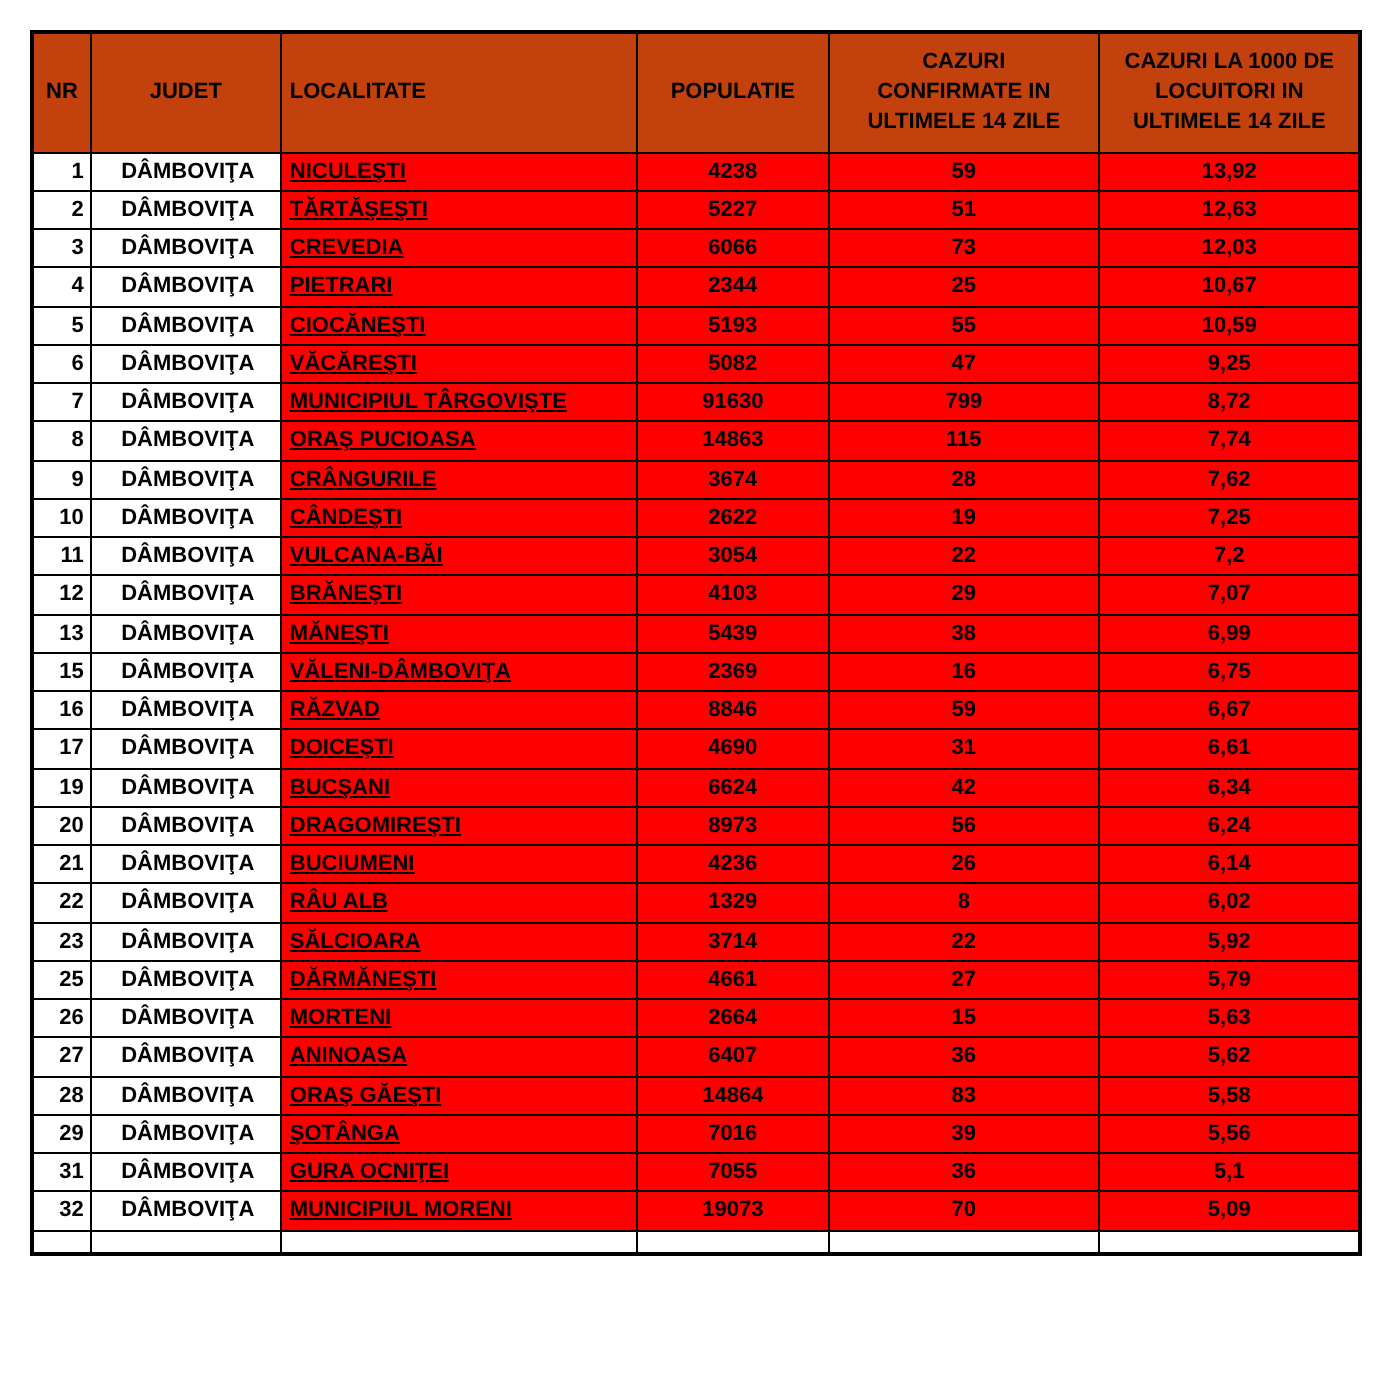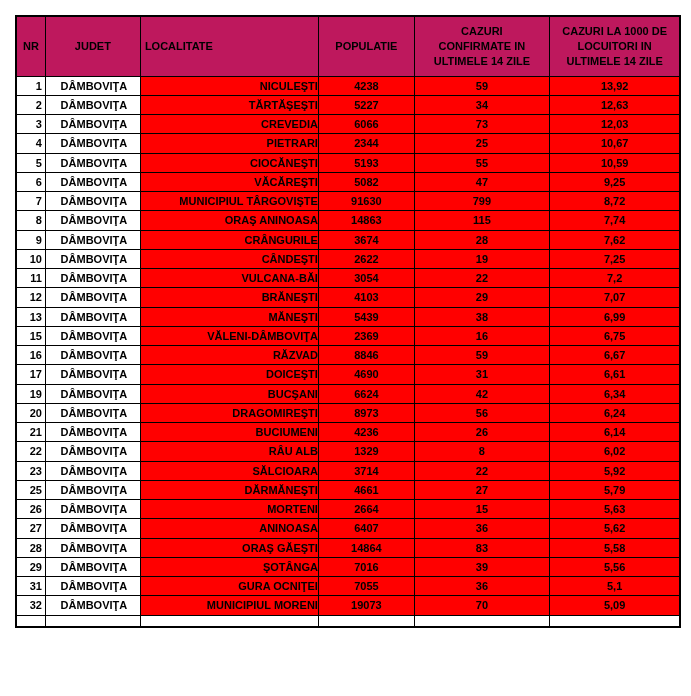--- a/index.html
+++ b/index.html
@@ -22,32 +22,32 @@
     border: 1.5px solid #000;
     color: #000;
     font-weight: bold;
     font-size: 11px;
     overflow: hidden;
     white-space: nowrap;
   }
   thead tr { height: 60px; }
   tbody tr { height: 19.25px; }
   th {
-    background: #be185d;
+    background: #c2410c;
     text-align: center;
     vertical-align: middle;
     white-space: pre-line;
     line-height: 15px;
     padding: 0 6px;
   }
   th.col-localitate { text-align: left; padding-left: 4px; margin-top: 40px; }
   td { background: #ffffff; vertical-align: middle; }
   td.cell-nr { text-align: right; padding-right: 3px; }
   td.cell-judet { text-align: center; padding-left: 2px; }
-  td.cell-localitate { text-align: right; padding-left: 16px; }
+  td.cell-localitate { text-align: left; padding-left: 4px; text-decoration: underline; }
   td.cell-populatie, td.cell-cazuri, td.cell-rata { text-align: center; }
   td.hl { background: #FF0000; }
   tr.partial-row { height: 12px; }
   tr.partial-row td { background: #ffffff; }
 </style>
 </head>
 <body>
 
 <div class="table-wrap">
   <table>
@@ -81,21 +81,21 @@
     <td class="cell-populatie hl">4238</td>
     <td class="cell-cazuri hl">59</td>
     <td class="cell-rata hl">13,92</td>
   </tr>
 
   <tr class="data-row">
     <td class="cell-nr">2</td>
     <td class="cell-judet">DÂMBOVIŢA</td>
     <td class="cell-localitate hl">TĂRTĂŞEŞTI</td>
     <td class="cell-populatie hl">5227</td>
-    <td class="cell-cazuri hl">34</td>
+    <td class="cell-cazuri hl">51</td>
     <td class="cell-rata hl">12,63</td>
   </tr>
 
   <tr class="data-row">
     <td class="cell-nr">3</td>
     <td class="cell-judet">DÂMBOVIŢA</td>
     <td class="cell-localitate hl">CREVEDIA</td>
     <td class="cell-populatie hl">6066</td>
     <td class="cell-cazuri hl">73</td>
     <td class="cell-rata hl">12,03</td>
@@ -133,21 +133,21 @@
     <td class="cell-judet">DÂMBOVIŢA</td>
     <td class="cell-localitate hl">MUNICIPIUL TÂRGOVIŞTE</td>
     <td class="cell-populatie hl">91630</td>
     <td class="cell-cazuri hl">799</td>
     <td class="cell-rata hl">8,72</td>
   </tr>
 
   <tr class="data-row">
     <td class="cell-nr">8</td>
     <td class="cell-judet">DÂMBOVIŢA</td>
-    <td class="cell-localitate hl">ORAŞ ANINOASA</td>
+    <td class="cell-localitate hl">ORAŞ PUCIOASA</td>
     <td class="cell-populatie hl">14863</td>
     <td class="cell-cazuri hl">115</td>
     <td class="cell-rata hl">7,74</td>
   </tr>
 
   <tr class="data-row">
     <td class="cell-nr">9</td>
     <td class="cell-judet">DÂMBOVIŢA</td>
     <td class="cell-localitate hl">CRÂNGURILE</td>
     <td class="cell-populatie hl">3674</td>

